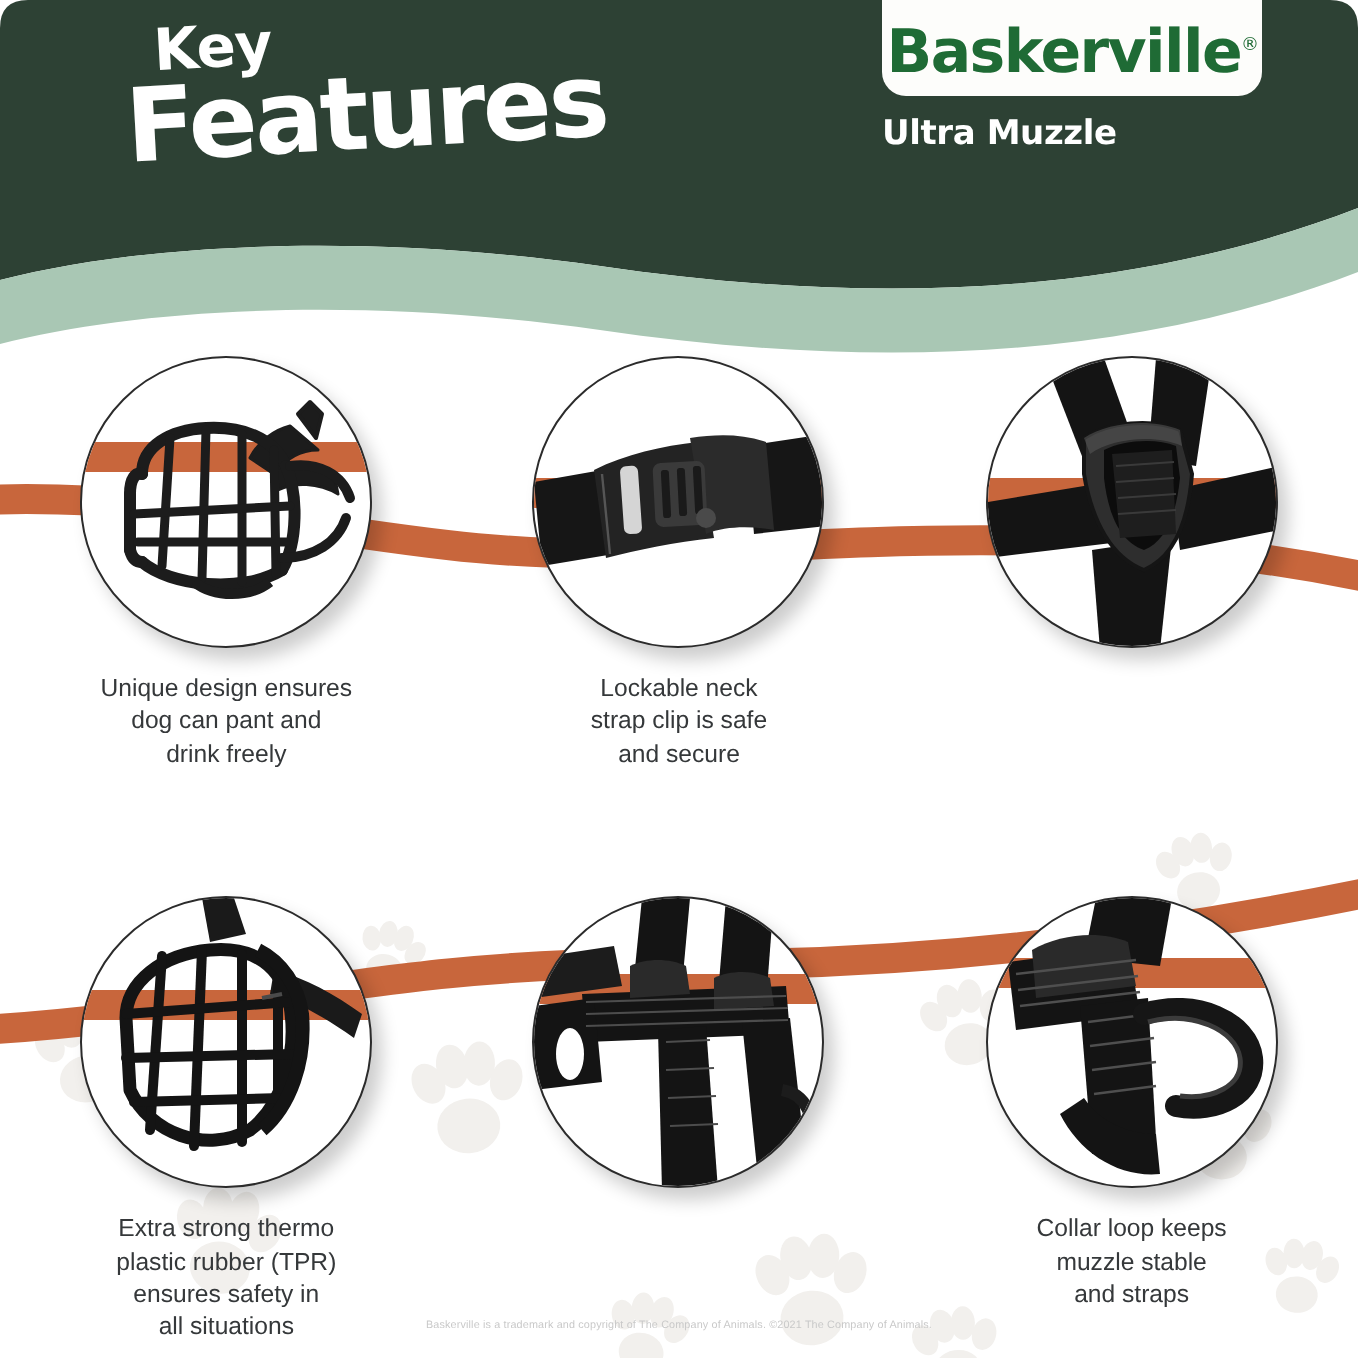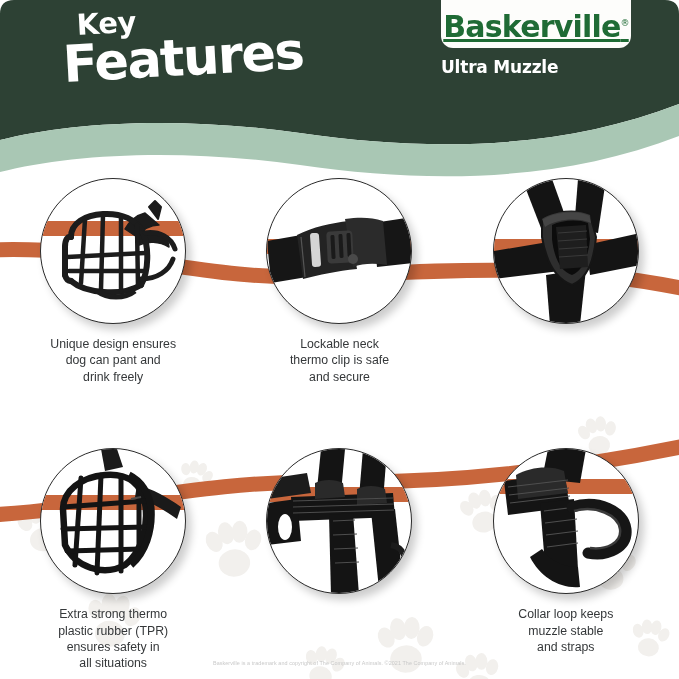--- a/index.html
+++ b/index.html
@@ -38,21 +38,21 @@
     position:absolute; top:-14px; right:48px; z-index:4;
     width:190px; height:62px;
     background:#fdfdfb;
     border-radius:0 0 12px 12px;
     display:flex; align-items:flex-end; justify-content:center;
     padding-bottom:6px;
   }
   .logo-text {
     font-family:"DejaVu Sans", sans-serif;
     font-weight:bold; font-size:30px; color:#1f6b35;
-    letter-spacing:-0.8px; line-height:1; position:relative;text-decoration:underline;
+    letter-spacing:-0.8px; line-height:1; position:relative;
   }
   .logo-reg {
     font-size:9px; vertical-align:super; font-weight:normal;
   }
   .product-name {
     position:absolute; top:57px; right:48px; width:190px; z-index:4;
     text-align:left;
     font-family:"DejaVu Sans", sans-serif;
     font-weight:bold; font-size:17px; color:#ffffff;
     letter-spacing:-0.2px;
@@ -215,21 +215,21 @@
               <rect x="64" y="56" width="4" height="24" rx="1.5" transform="rotate(-3 66 68)"></rect>
               <rect x="72" y="55" width="4" height="24" rx="1.5" transform="rotate(-3 74 67)"></rect>
               <rect x="80" y="54" width="4" height="24" rx="1.5" transform="rotate(-3 82 66)"></rect>
             </g>
             <circle cx="86" cy="80" r="5" fill="#4a4a4a"></circle>
             <path d="M34 58 L38 98" stroke="#555" stroke-width="1.2" fill="none"></path>
           </g>
         </svg>
       </div>
       <div class="caption">Lockable neck
-thermo clip is safe
+strap clip is safe
 and secure</div>
     </div>
 
     <div class="cell">
       <div class="circle">
         <svg width="146" height="146" viewBox="0 0 146 146">
           <rect x="0" y="60" width="146" height="15" fill="#c8663c"></rect>
           <g fill="#141414">
             <path d="M28 0 L58 0 L78 56 L52 62 Z"></path>
             <path d="M84 0 L112 0 L104 54 L80 50 Z"></path>

